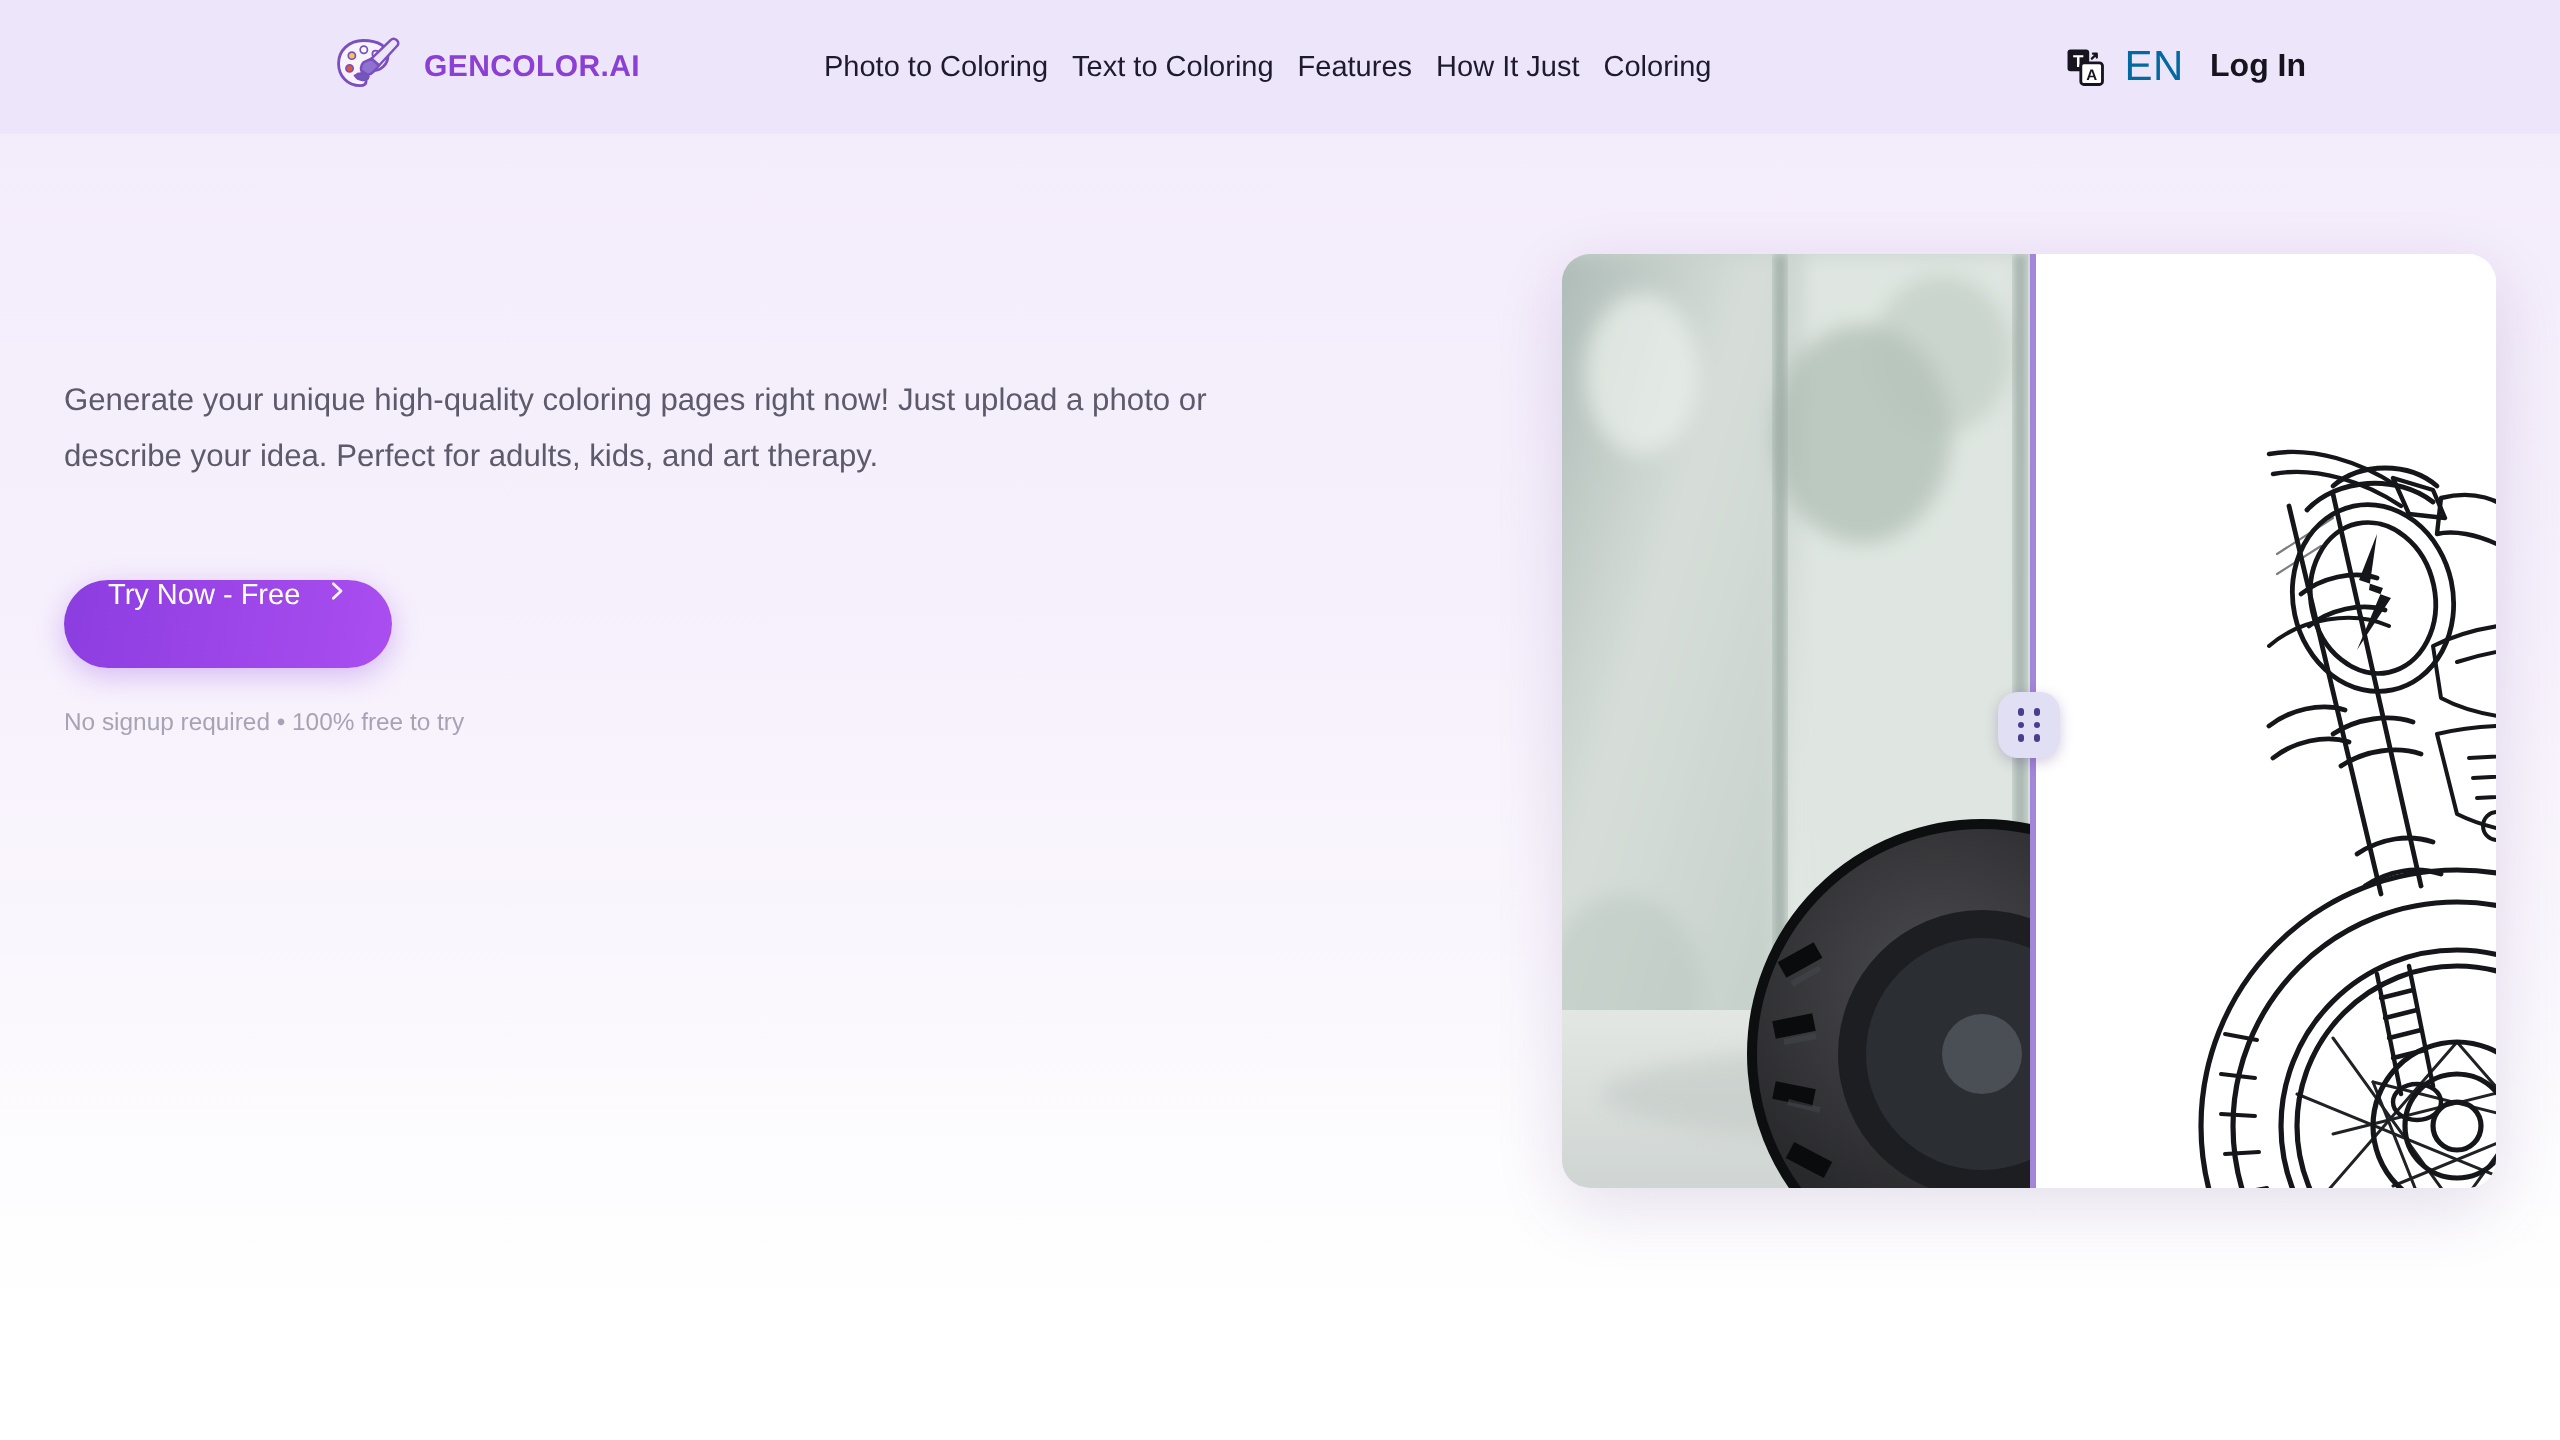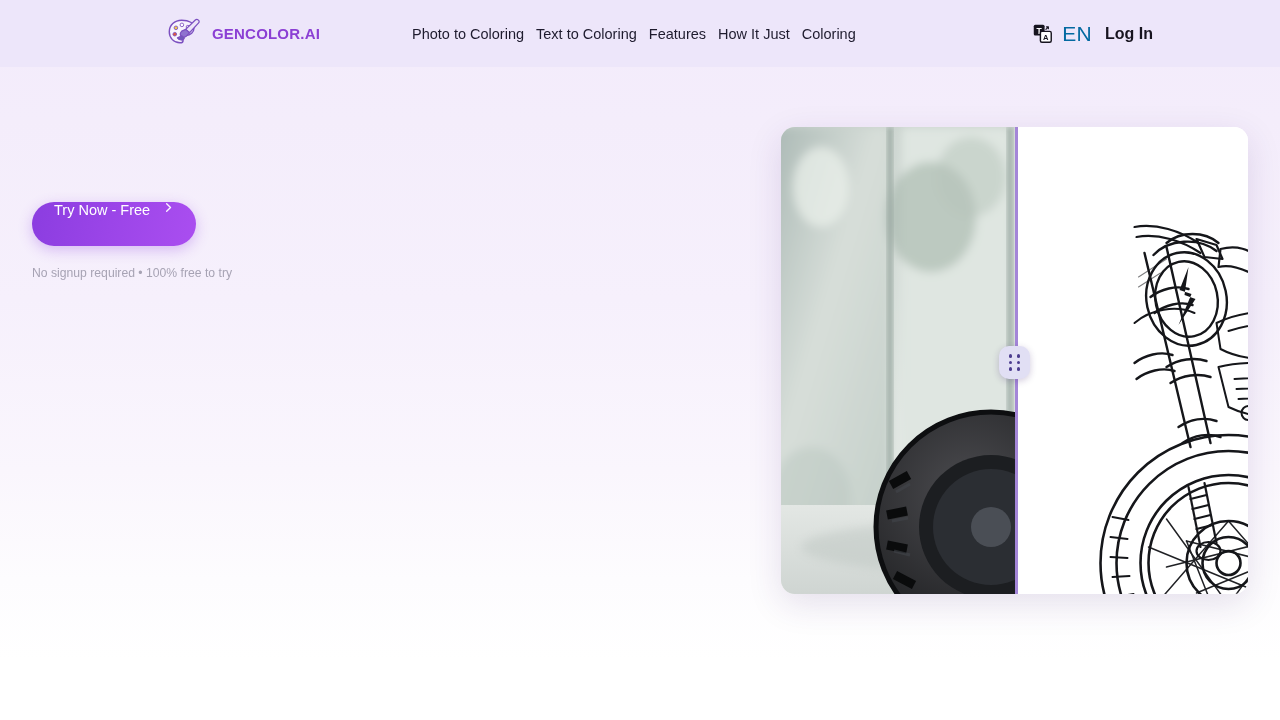--- a/index.html
+++ b/index.html
@@ -161,20 +161,21 @@
           <path d="M13.6 5.6l2.6-2.6M16.2 3.0h-2.0M16.2 3.0v2.0" stroke="#17141f" stroke-width="1.2" fill="none" stroke-linecap="round"></path>
         </svg>
       </span>
       <span class="lang-code">EN</span>
     </div>
     <a class="login-link" href="#">Log In</a>
   </div>
 </div>
 
 <div class="hero-left">
+  <p class="hero-sub">Generate your unique high-quality coloring pages right now! Just upload a photo or describe your idea. Perfect for adults, kids, and art therapy.</p>
 
   <button class="cta">
     <span>Try Now - Free</span>
     <span>
       <svg class="cta-chevron" viewBox="0 0 12 12">
         <path d="M4 2l4.2 4L4 10" fill="none" stroke="#ffffff" stroke-width="1.5" stroke-linecap="round" stroke-linejoin="round"></path>
       </svg>
     </span>
   </button>
 

